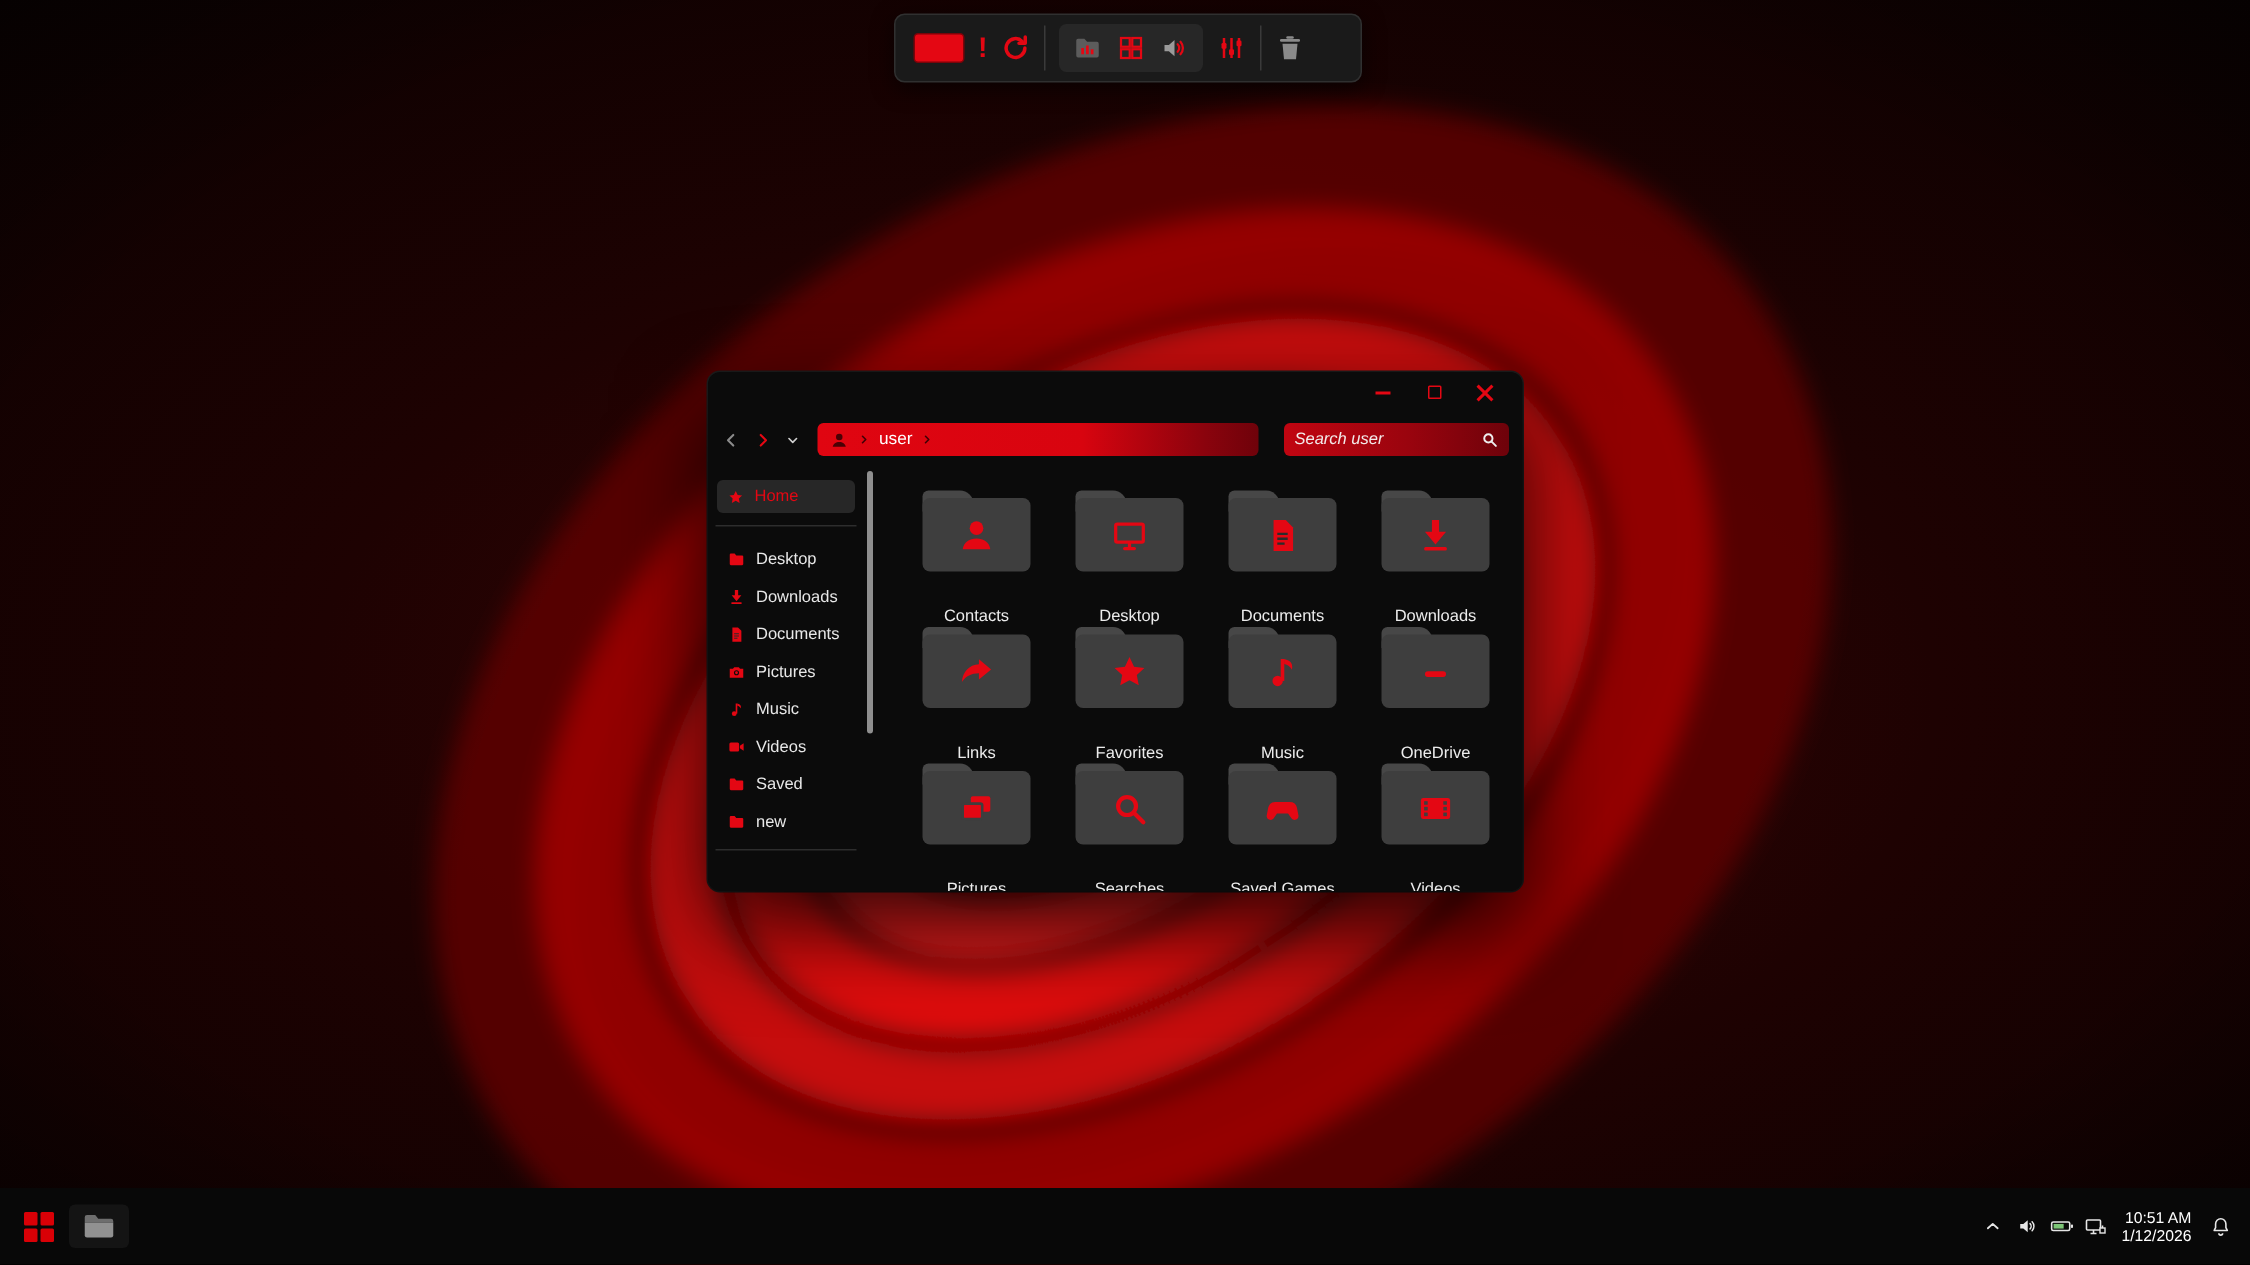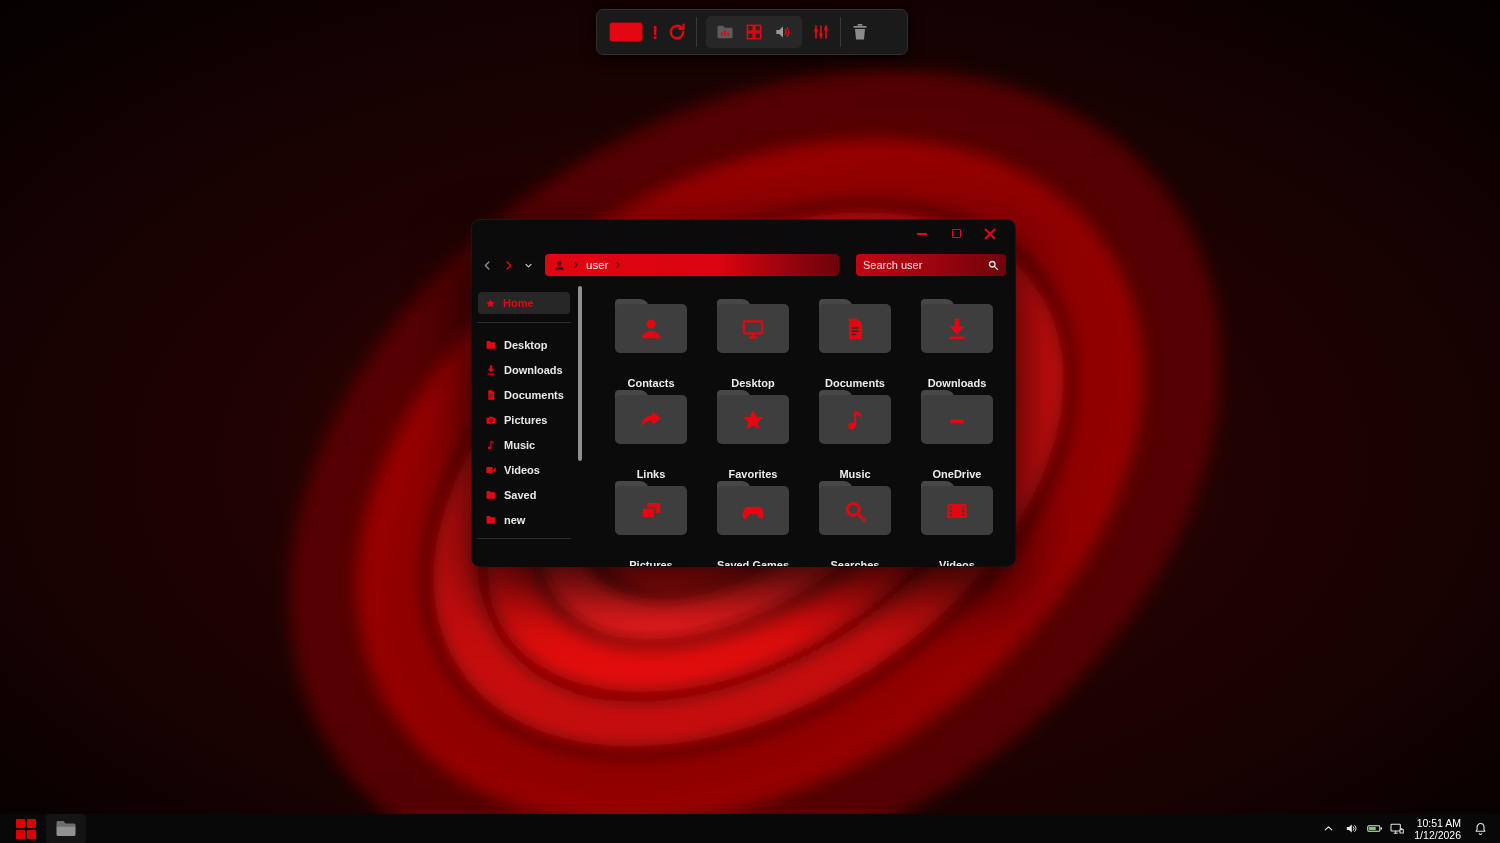--- a/index.html
+++ b/index.html
@@ -20,21 +20,21 @@
   }
   .tt-swatch { width:34px; height:20px; background:#e40713; border-radius:3px; border:1px solid #7c0309; }
   .tt-exclaim { color:#e40713; font-weight:bold; font-size:19px; line-height:1; }
   .tt-icon { display:inline-flex; width:20px; height:20px; }
   .tt-icon svg { width:100%; height:100%; display:block; }
   .tt-divider { width:1px; height:30px; background:#3a3a3a; }
   .tt-group { display:flex; align-items:center; gap:9px; background:#272727; border-radius:5px; padding:6px 9px; }
 
   
   .explorer {
-    position:absolute; left:472px; top:220px; width:543px; height:346px;
+    position:absolute; left:472px; top:248px; width:543px; height:346px;
     background:#0b0b0b; border-radius:8px; overflow:hidden;
     box-shadow:0 26px 60px rgba(0,0,0,.8), 0 0 0 1px #1d1d1d;
   }
   .titlebar { height:26px; position:relative; }
   .win-controls { position:absolute; right:8px; top:3px; display:flex; }
   .win-btn { width:34px; height:21px; background:transparent; border:none; display:flex; align-items:center; justify-content:center; cursor:pointer; }
   .min-glyph { width:10px; height:2px; background:#e40713; }
   .max-glyph { width:9px; height:9px; border:1.5px solid #e40713; border-radius:1px; }
   .close-glyph { width:12px; height:12px; position:relative; }
   .close-glyph::before, .close-glyph::after {
@@ -57,27 +57,27 @@
   .bc-sep { display:inline-flex; }
   .bc-label { color:#ffffff; font-size:11.5px; }
 
   .searchbox {
     margin-left:9px; width:150px; height:22px; border-radius:4px;
     background:linear-gradient(90deg,#c10511 0%, #9a040e 55%, #6e020a 100%);
     display:flex; align-items:center; padding:0 7px;
   }
   .search-input {
     flex:1; min-width:0; background:transparent; border:none; outline:none;
-    color:#fff; font-size:11px; font-family:"Liberation Sans", sans-serif;
+    color:#fff; font-size:11px; font-family:"Liberation Sans", sans-serif;font-style:italic;
   }
   .search-input::placeholder { color:#f3eaea; opacity:1; }
   .search-mag { display:inline-flex; width:12px; height:12px; }
   .search-mag svg { width:100%; height:100%; }
 
-  .win-body { display:flex; height:282px;font-weight:bold; }
+  .win-body { display:flex; height:282px; }
   .sidebar { width:104px; padding-top:6px; position:relative; }
   .side-home {
     margin:2px 6px 0 6px; height:22px; background:#272727; border-radius:4px;
     display:flex; align-items:center; gap:7px; padding:0 7px; cursor:pointer;
   }
   .home-label { color:#e40713; font-size:11px; }
   .side-divider { height:1px; background:#2d2d2d; margin:8px 5px 9px 5px; }
   .side-divider.bottom { margin-top:6px; }
   .side-item { height:25px; display:flex; align-items:center; gap:7px; padding-left:13px; cursor:pointer; }
   .side-label { color:#e8e8e8; font-size:11px; white-space:nowrap; }
@@ -90,21 +90,21 @@
   .folder-wrap { position:relative; width:72px; height:52px; margin-top:6px; }
   .folder-tab { position:absolute; top:-5px; left:0; width:34px; height:14px; background:#474747; border-radius:4px 9px 0 0; }
   .folder-body { position:absolute; inset:0; background:#3e3e3e; border-radius:5px; display:flex; align-items:center; justify-content:center; }
   .tile-label { margin-top:24px; font-size:11px; color:#ececec; white-space:nowrap; }
 
   .svg-icon { display:inline-flex; color:#e40713; }
   .svg-icon svg { width:100%; height:100%; display:block; }
 
   
   .taskbar {
-    position:absolute; left:0; bottom:0; width:1500px; height:29px;
+    position:absolute; left:0; bottom:0; width:1500px; height:51px;
     background:#080808; display:flex; align-items:center; padding:0 6px;
   }
   .tb-btn { width:40px; height:33px; border:none; background:transparent; display:flex; align-items:center; justify-content:center; cursor:pointer; }
   .tb-btn.explorer-btn { background:#141414; border-radius:4px; height:29px; }
   .win-red { display:grid; grid-template-columns:9px 9px; grid-template-rows:9px 9px; gap:2px; }
   .win-red i { background:#d90006; border-radius:1px; }
   .tb-spacer { flex:1; }
   .tray { display:flex; align-items:center; gap:1px; padding-right:3px; }
   .tray-icon { width:22px; height:30px; display:flex; align-items:center; justify-content:center; cursor:pointer; }
   .tray-icon svg { display:block; }
@@ -479,41 +479,41 @@
                 </span>
               </div>
             </div>
             <div class="tile-label">Pictures</div>
           </div>
           <div class="tile">
             <div class="folder-wrap">
               <div class="folder-tab"></div>
               <div class="folder-body">
                 <span class="svg-icon" style="height: 26px; width: 26px;">
-                  <svg viewBox="0 0 24 24" fill="currentColor">
-                    <path d="M7.5 8h9a4.5 4.5 0 0 1 4.4 3.6l.9 4.6a2.4 2.4 0 0 1-4.2 2L15.4 15H8.6l-2.1 3.2a2.4 2.4 0 0 1-4.2-2l.9-4.6A4.5 4.5 0 0 1 7.5 8z"></path>
-                  </svg>
-                </span>
-              </div>
-            </div>
-            <div class="tile-label">Saved Games</div>
-          </div>
-          <div class="tile">
-            <div class="folder-wrap">
-              <div class="folder-tab"></div>
-              <div class="folder-body">
-                <span class="svg-icon" style="height: 26px; width: 26px;">
                   <svg viewBox="0 0 24 24" fill="none" stroke="currentColor" stroke-width="2.6">
                     <circle cx="10.5" cy="10.5" r="5.5"></circle>
                     <path d="M14.8 14.8L20.5 20.5" stroke-linecap="round"></path>
                   </svg>
                 </span>
               </div>
             </div>
             <div class="tile-label">Searches</div>
+          </div>
+          <div class="tile">
+            <div class="folder-wrap">
+              <div class="folder-tab"></div>
+              <div class="folder-body">
+                <span class="svg-icon" style="height: 26px; width: 26px;">
+                  <svg viewBox="0 0 24 24" fill="currentColor">
+                    <path d="M7.5 8h9a4.5 4.5 0 0 1 4.4 3.6l.9 4.6a2.4 2.4 0 0 1-4.2 2L15.4 15H8.6l-2.1 3.2a2.4 2.4 0 0 1-4.2-2l.9-4.6A4.5 4.5 0 0 1 7.5 8z"></path>
+                  </svg>
+                </span>
+              </div>
+            </div>
+            <div class="tile-label">Saved Games</div>
           </div>
           <div class="tile">
             <div class="folder-wrap">
               <div class="folder-tab"></div>
               <div class="folder-body">
                 <span class="svg-icon" style="height: 26px; width: 26px;">
                   <svg viewBox="0 0 24 24">
                     <rect x="3" y="5.5" width="18" height="13" rx="1.5" fill="currentColor"></rect>
                     <g fill="#3e3e3e">
                       <rect x="5" y="7.5" width="2.2" height="2.2"></rect>

